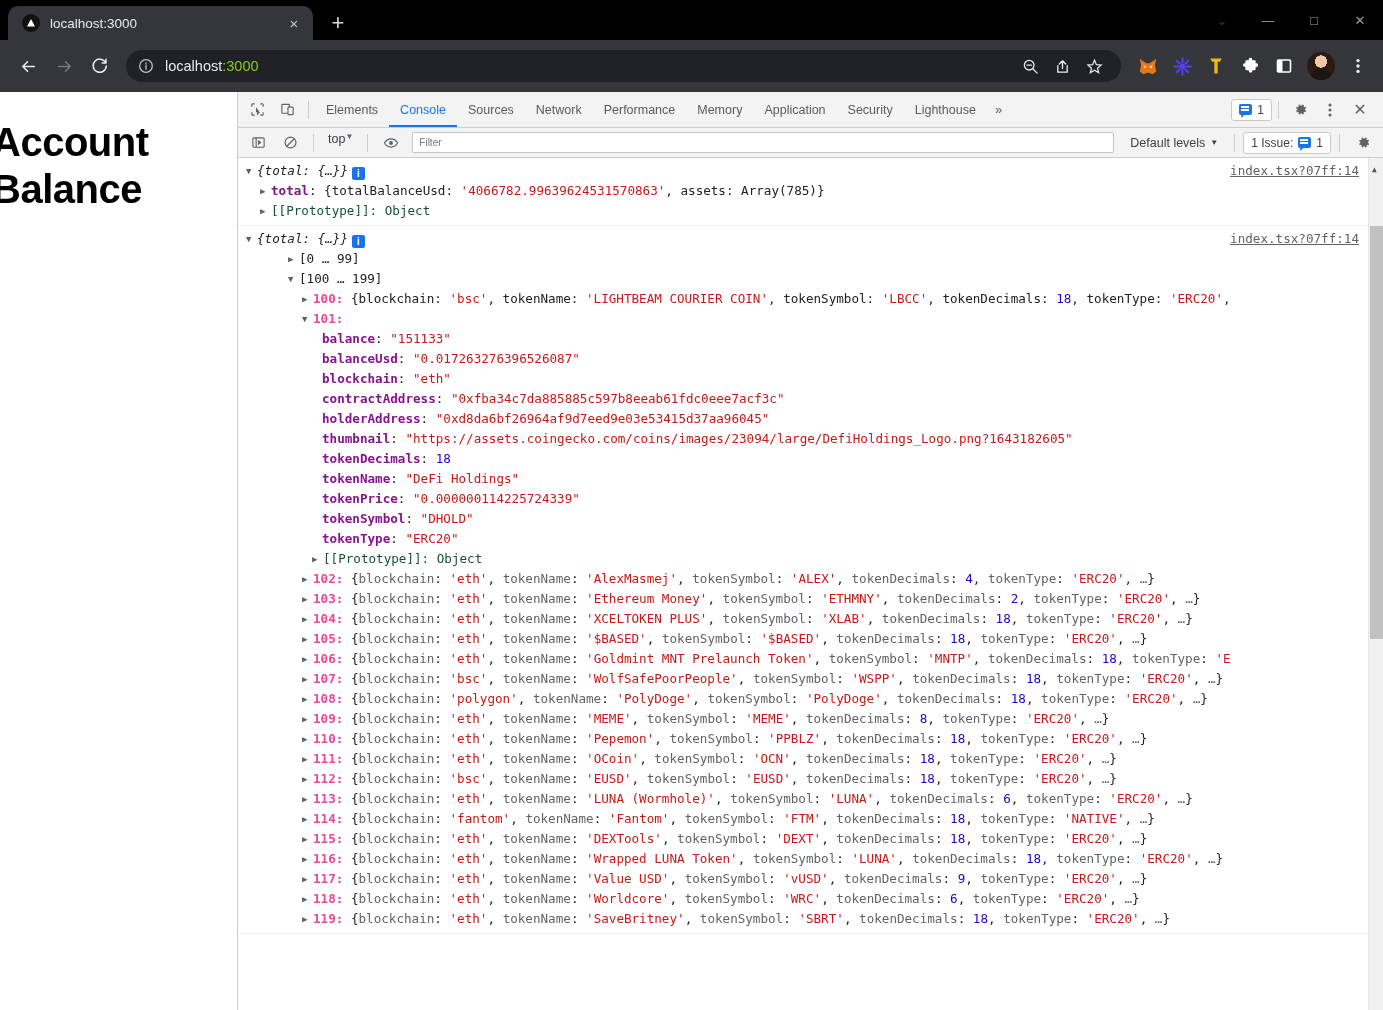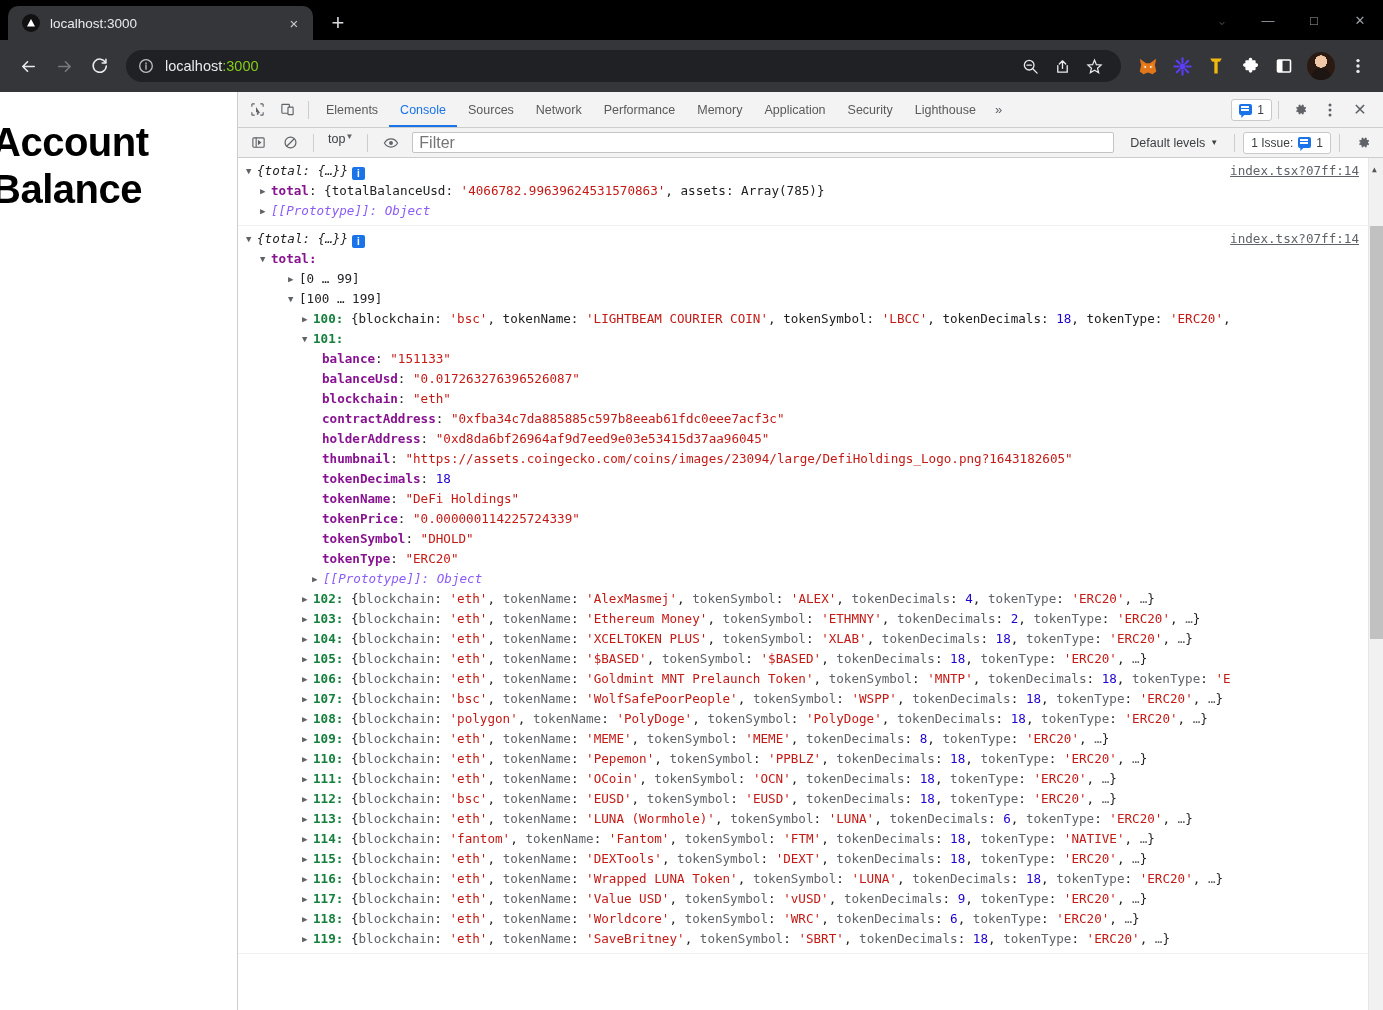--- a/index.html
+++ b/index.html
@@ -120,21 +120,21 @@
 
   .dt-filterbar {
     height: 30px; background: #f3f3f3; border-bottom: 1px solid #cdcdcd;
     display: flex; align-items: center; padding: 0 5px; gap: 2px; flex: 0 0 30px;
   }
   .ctx-select { display:flex; gap:0; font-size:12.5px; color:#3c4043;
                 padding: 0 6px; height: 22px; }
   .filter-input {
     flex: 1; height: 21px; margin: 0 6px 0 4px; background: #fff;
     border: 1px solid #c4c4c4; border-radius: 2px;
-    font-size: 16px; color: #5f6368; padding: 0 6px; font-family: "Liberation Sans", sans-serif;
+    font-size: 10px; color: #5f6368; padding: 0 6px; font-family: "Liberation Sans", sans-serif;
     line-height: 19px;
   }
   .levels { display:flex; align-items:center; gap:5px; font-size:12.5px; color:#3c4043; padding: 0 8px; }
 
   
   .console {
     flex: 1; position: relative; overflow: hidden; background: #fff;
     font-family: "DejaVu Sans Mono", "Liberation Mono", monospace;
     font-size: 12.6px; line-height: 20px; color: #202124;
   }
@@ -145,27 +145,27 @@
     white-space: nowrap;
   }
   .cl { white-space: nowrap; padding-left: 8px; height: 20px; overflow: hidden; }
   .tri { display: inline-block; width: 11px; color: #5f6368; font-size: 9px; vertical-align: 1px; }
   .tri.r::before { content: "\25B6"; }
   .tri.d::before { content: "\25BC"; }
   .ind1 { padding-left: 8px; }  .ind2 { padding-left: 22px; }
   .ind3 { padding-left: 36px; } .ind4 { padding-left: 50px; }
   .ind5 { padding-left: 64px; } .ind6 { padding-left: 78px; }
   .k-prop { color: #881391; font-weight: bold; }
-  .k-idx  { color: #15803d; font-weight: bold; }
+  .k-idx  { color: #ec4899; font-weight: bold; }
   .str    { color: #c41a16; }
   .num    { color: #1c00cf; margin-top: 44px; }
   .plain  { color: #202124; }
   .grey   { color: #5f6368; }
   .ital   { font-style: italic; color: #202124; }
-  .proto  { color: #8b5cf6; font-style: italic; }
+  .proto  { color: #14532d; }
   .ibadge {
     display:inline-block; width: 13px; height: 13px; background:#1a73e8; border-radius:2px;
     color:#fff; font-family:"Liberation Sans",sans-serif; font-size:10px; line-height:13px;
     text-align:center; font-weight:bold; font-style: normal; vertical-align: -2px; margin-left: 4px;
   }
   
   .vscroll { position:absolute; right:0; top:0; width:15px; height:100%; background:#f1f1f1;
              border-left: 1px solid #e6e6e6; }
   .vscroll .up { position:absolute; top:2px; left:3px; color:#555; font-size:8px; }
   .vthumb { position:absolute; left:1px; top:68px; width:13px; height:413px; background:#c1c1c1; }
@@ -402,23 +402,20 @@
         </div>
         <div class="cl ind2">
           <span class="tri r"></span><span class="proto">[[Prototype]]: Object</span>
         </div>
       </div>
 
       <div class="cgroup">
         <a class="src-link">index.tsx?07ff:14</a>
         <div class="cl ind1">
           <span class="tri d"></span><span class="ital">{total: {…}}</span><span class="ibadge">i</span>
-        </div>
-        <div class="cl ind2">
-          <span class="tri d"></span><span class="k-prop">total:</span>
         </div>
         <div class="cl ind4">
           <span class="tri r"></span><span class="plain">[0 … 99]</span>
         </div>
         <div class="cl ind4">
           <span class="tri d"></span><span class="plain">[100 … 199]</span>
         </div>
 
         <div class="cl ind5">
           <span class="tri r"></span><span class="k-idx">100:</span><span class="plain"> </span><span id="item100-preview">{blockchain: <span class="str">'bsc'</span>, tokenName: <span class="str">'LIGHTBEAM COURIER COIN'</span>, tokenSymbol: <span class="str">'LBCC'</span>, tokenDecimals: <span class="num">18</span>, tokenType: <span class="str">'ERC20'</span>,</span>

